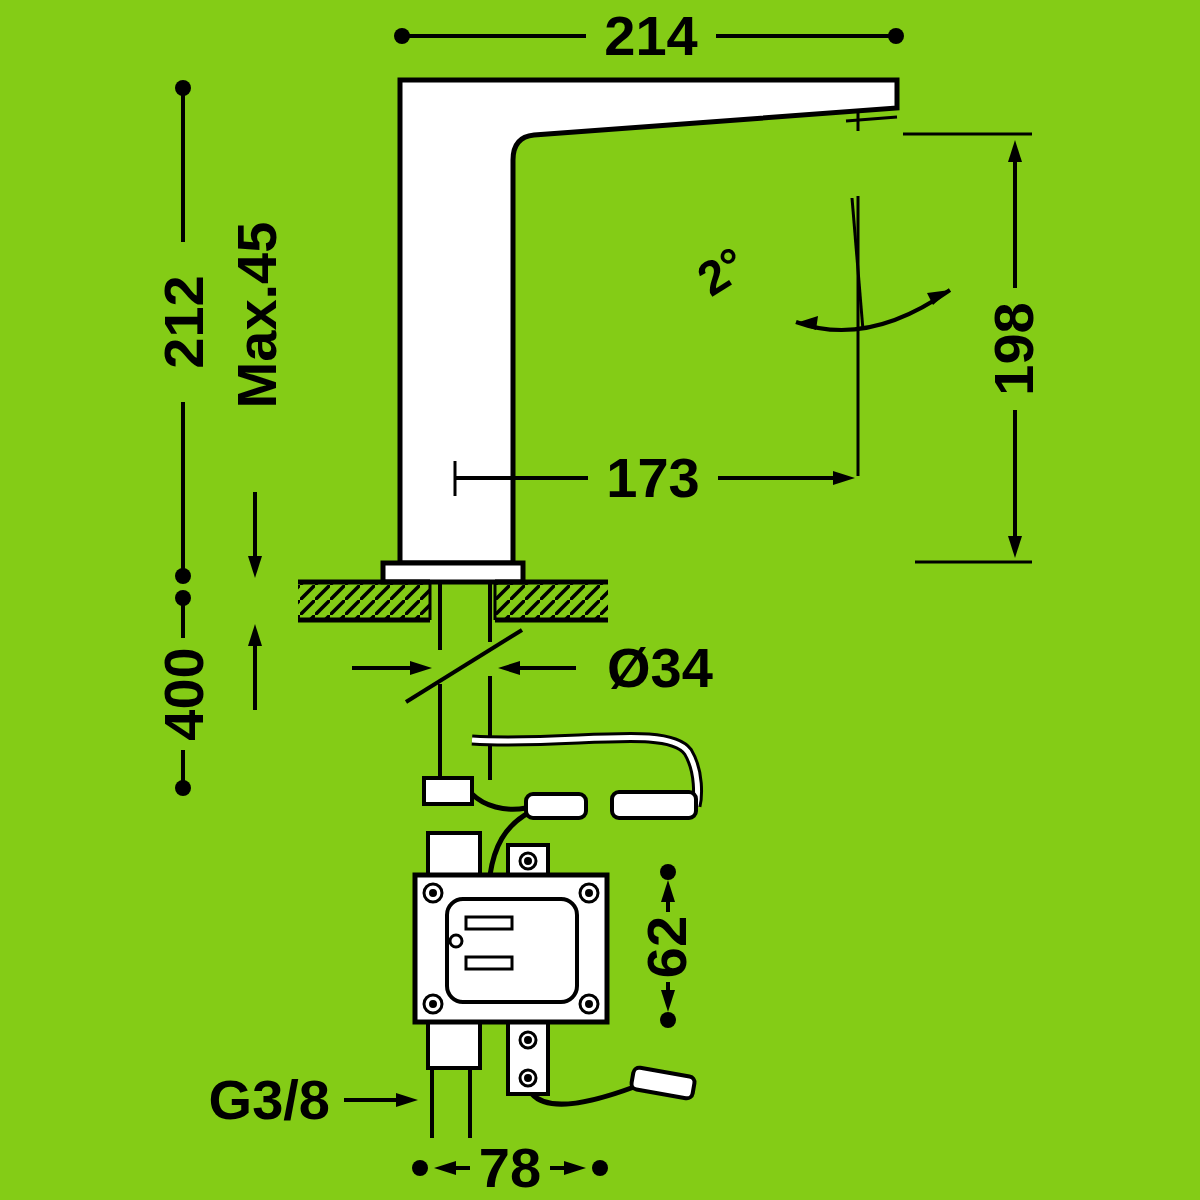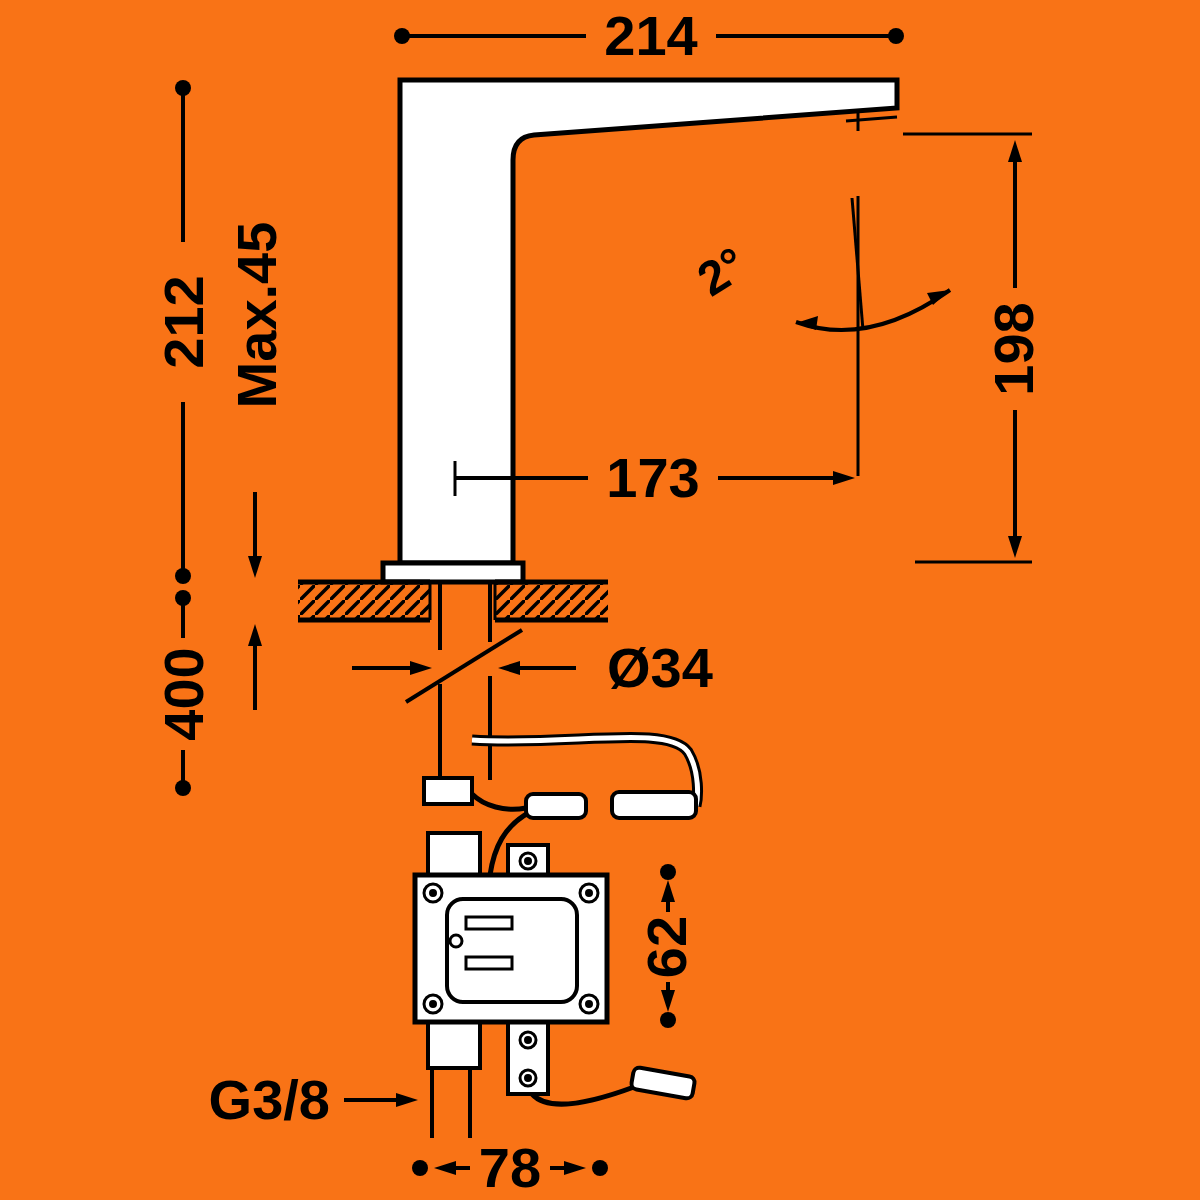--- a/index.html
+++ b/index.html
@@ -4,21 +4,21 @@
 <style>
   html, body {
     margin: 0;
     padding: 0;
     background: #ffffff;
   }
   .stage {
     position: relative;
     width: 1200px;
     height: 1200px;
-    background: #f97316;
+    background: #84cc16;
     overflow: hidden;
   }
   svg { display: block; }
   .dim-text {
     font-family: "Liberation Sans", sans-serif;
     font-weight: bold;
     font-size: 56px;
     fill: #000000;
   }
   .dim-text-small {

